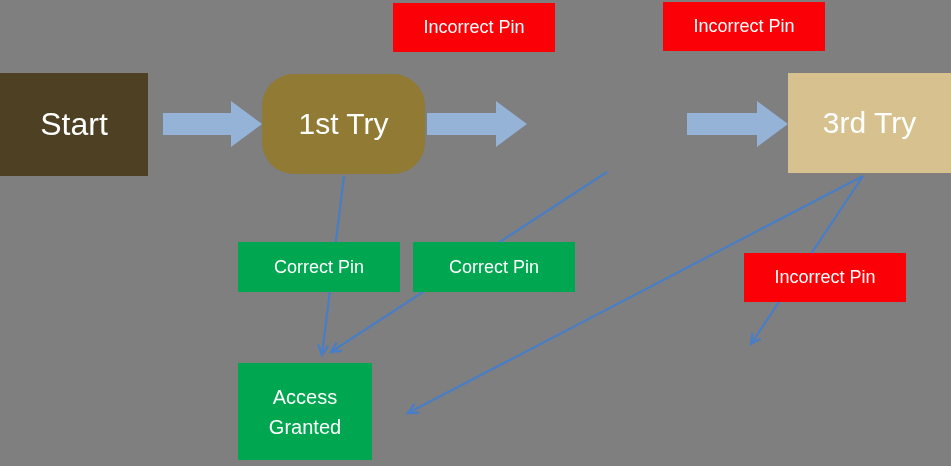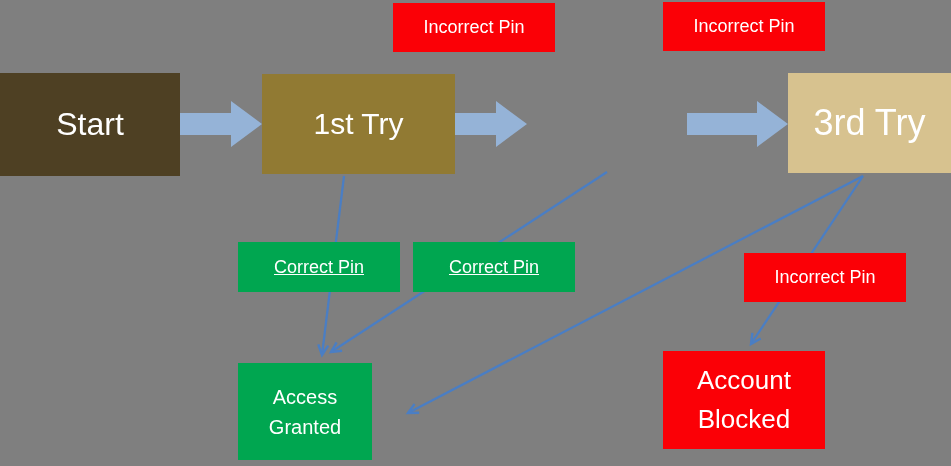--- a/index.html
+++ b/index.html
@@ -11,27 +11,27 @@
   body{background:#5a5a5a;font-family:"Liberation Sans",sans-serif;}
   .canvas{
     position:relative;width:951px;height:466px;overflow:hidden;
     background:var(--bg);
   }
   .connector-layer{position:absolute;left:0;top:0;width:951px;height:466px;}
   .node,.tag{
     position:absolute;display:flex;align-items:center;justify-content:center;
     color:var(--text);text-align:center;box-sizing:border-box;
   }
-  .node-start{left:0;top:73px;width:180px;height:103px;background:var(--node-start);font-size:32px;}
-  .node-try1{left:262px;top:74px;width:193px;height:100px;background:var(--node-try1);font-size:30px;}
+  .node-start{left:0;top:73px;width:148px;height:103px;background:var(--node-start);font-size:32px;}
+  .node-try1{left:262px;top:74px;width:163px;height:100px;background:var(--node-try1);font-size:30px;border-radius:32px;}
   .node-try2{left:525px;top:72px;width:162px;height:100px;background:var(--node-try2);font-size:30px;}
-  .node-try3{left:788px;top:73px;width:163px;height:100px;background:var(--node-try3);font-size:36px;}
+  .node-try3{left:788px;top:73px;width:163px;height:100px;background:var(--node-try3);font-size:30px;}
   .tag{font-size:18px;}
   .tag-red{background:var(--failure);}
-  .tag-green{background:var(--success);text-decoration:underline;}
+  .tag-green{background:var(--success);}
   .tag-incorrect1{left:393px;top:3px;width:162px;height:49px;}
   .tag-incorrect2{left:663px;top:2px;width:162px;height:49px;}
   .tag-correct1{left:238px;top:242px;width:162px;height:50px;}
   .tag-correct2{left:413px;top:242px;width:162px;height:50px;}
   .tag-incorrect3{left:744px;top:253px;width:162px;height:49px;}
   .node-access{left:238px;top:363px;width:134px;height:97px;background:var(--success);font-size:20px;line-height:1.5;padding:0 20px;}
   .node-blocked{left:663px;top:351px;width:162px;height:98px;background:var(--failure);font-size:26px;line-height:1.5;padding:0 20px;}
 </style>
 </head>
 <body>
@@ -59,15 +59,14 @@
   <div class="node node-try1">1st Try</div>
   <div class="node node-try3">3rd Try</div>
 
   <div class="tag tag-red tag-incorrect1">Incorrect Pin</div>
   <div class="tag tag-red tag-incorrect2">Incorrect Pin</div>
   <div class="tag tag-green tag-correct1">Correct Pin</div>
   <div class="tag tag-green tag-correct2">Correct Pin</div>
   <div class="tag tag-red tag-incorrect3">Incorrect Pin</div>
 
   <div class="node node-access">Access Granted</div>
-  <div class="node node-blocked">Account Blocked</div>
 
 </div>
 
 </body></html>

